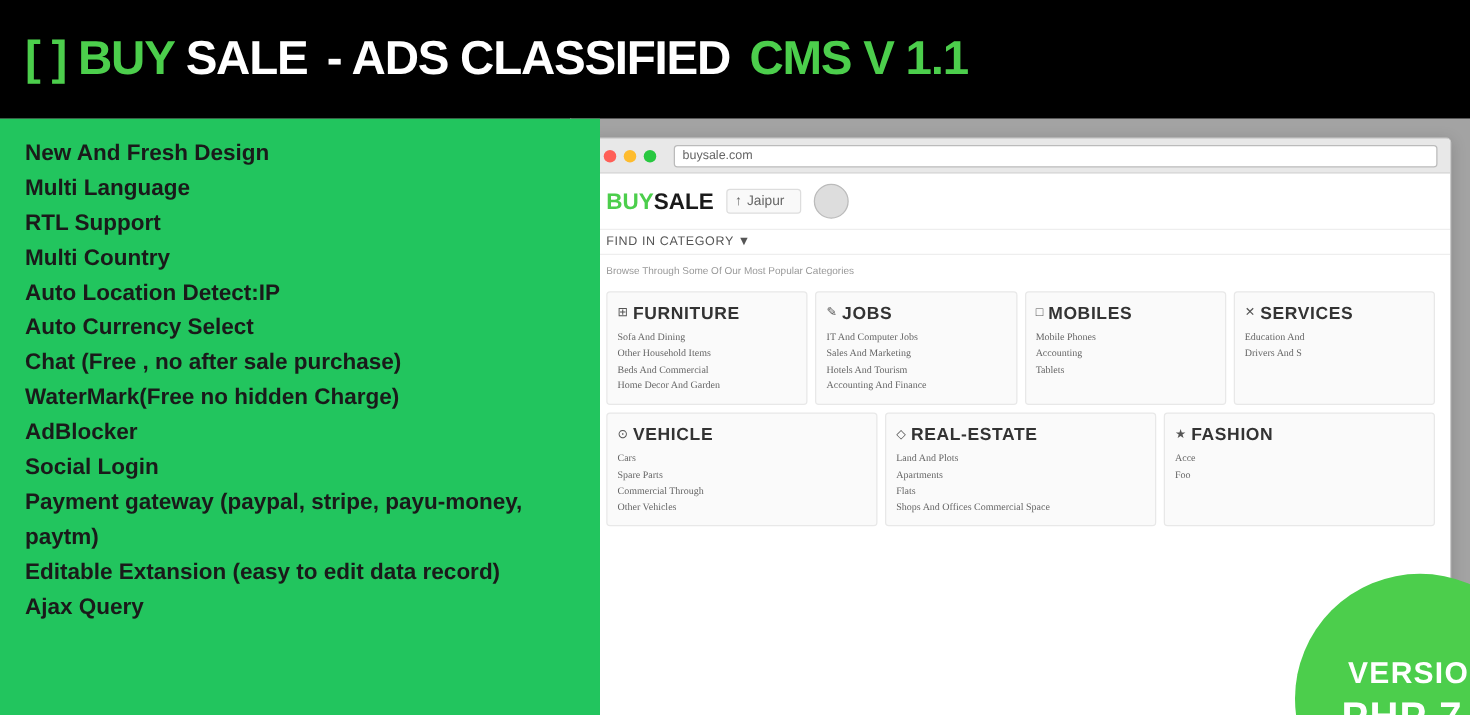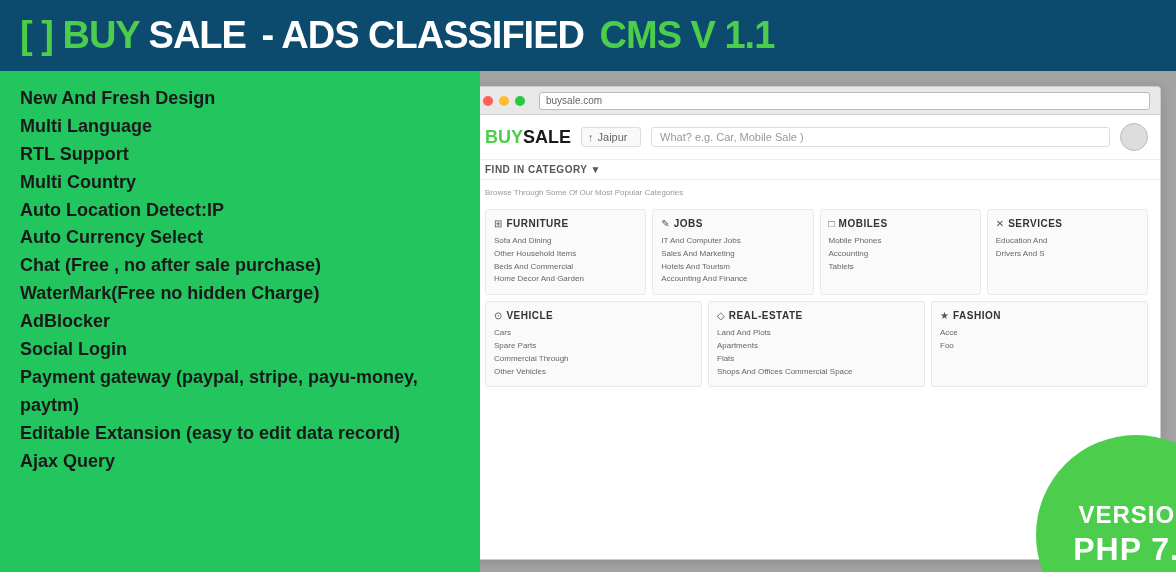--- a/index.html
+++ b/index.html
@@ -8,22 +8,22 @@
       width: 1176px;
       height: 572px;
       background: #ffffff;
       font-family: Arial, sans-serif;
       overflow: hidden;
       position: relative;
     }
 
     
     .header {
-      background: #0c4a6e;
-      padding: 14px 20px;
+      background: #000000;
+      padding: 26px 20px;
       display: flex;
       align-items: center;
     }
 
     .header-logo {
       font-size: 38px;
       font-weight: 900;
       letter-spacing: -1px;
     }
 
@@ -200,21 +200,21 @@
       width: 28px;
       height: 28px;
       border-radius: 50%;
       background: #ddd;
       border: 1px solid #bbb;
     }
 
     .find-category {
       padding: 4px 12px;
       font-size: 10px;
-      font-weight: 700;
+      font-weight: 400;
       color: #555;
       letter-spacing: 0.5px;
       border-bottom: 1px solid #eee;
     }
 
     
     .popular-section {
       padding: 8px 12px 4px;
     }
 
@@ -259,31 +259,32 @@
       gap: 4px;
       margin-bottom: 6px;
     }
 
     .cat-icon {
       font-size: 10px;
       color: #555;
     }
 
     .cat-title {
-      font-size: 10px;
+      font-size: 14px;
       font-weight: 700;
       color: #333;
       letter-spacing: 0.5px;
       text-transform: uppercase;
     }
 
     .cat-item {
       font-size: 8px;
       color: #666;
       line-height: 1.6;
+      font-family: Liberation Serif, serif;
     }
 
     
     .category-grid-2 {
       display: grid;
       grid-template-columns: repeat(3, 1fr);
       gap: 6px;
       padding: 0 12px 6px;
     }
 
@@ -363,21 +364,20 @@
 
         <div class="site-nav">
           <div class="site-logo-area">
             <span class="site-logo-buy">BUY</span>
             <span class="site-logo-sale">SALE</span>
           </div>
           <div class="site-search-location">
             <span>↑</span>
             <span>Jaipur</span>
           </div>
-          <div class="site-search-what" style="flex:1;">What? e.g. Car, Mobile Sale )</div>
           <div class="site-avatar"></div>
         </div>
         <div class="find-category">FIND IN CATEGORY ▼</div>
 
         <div class="popular-section">
           <div class="popular-sub">Browse Through Some Of Our Most Popular Categories</div>
         </div>
 
         <div class="category-grid">
         <div class="category-card">

